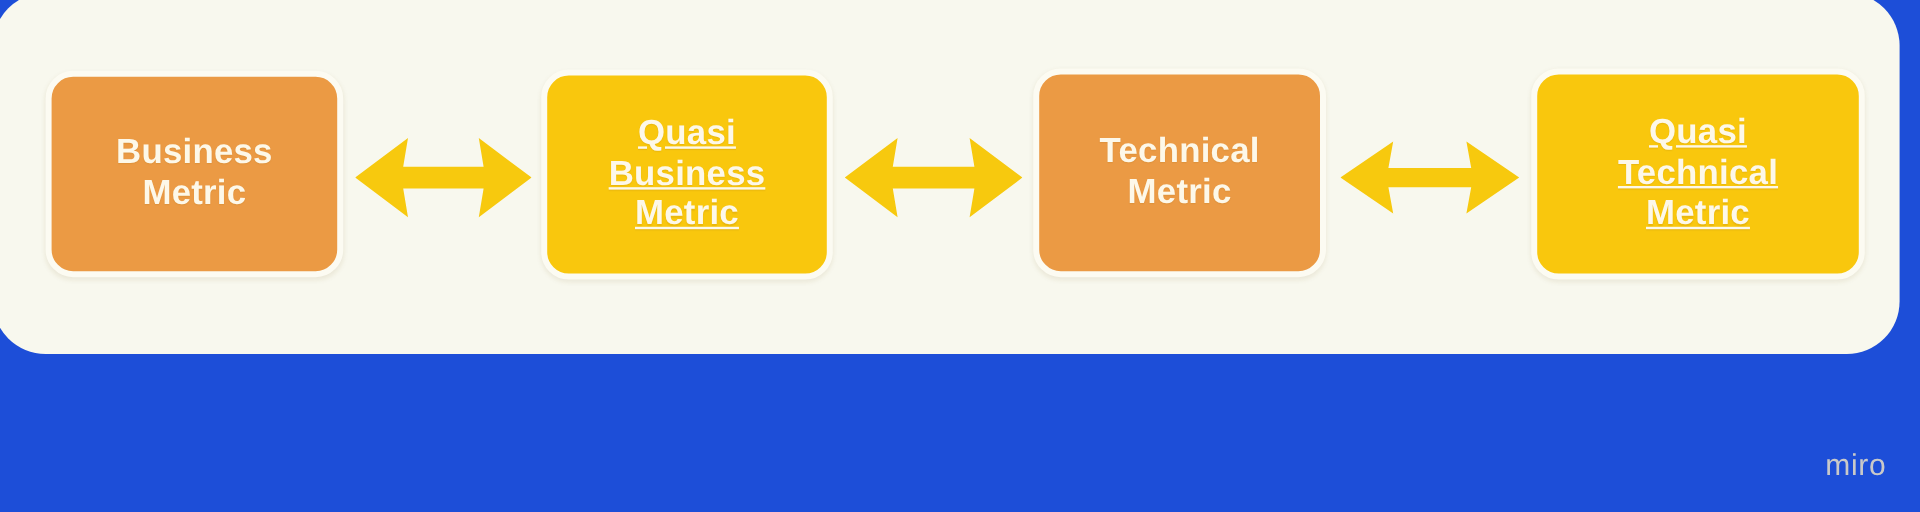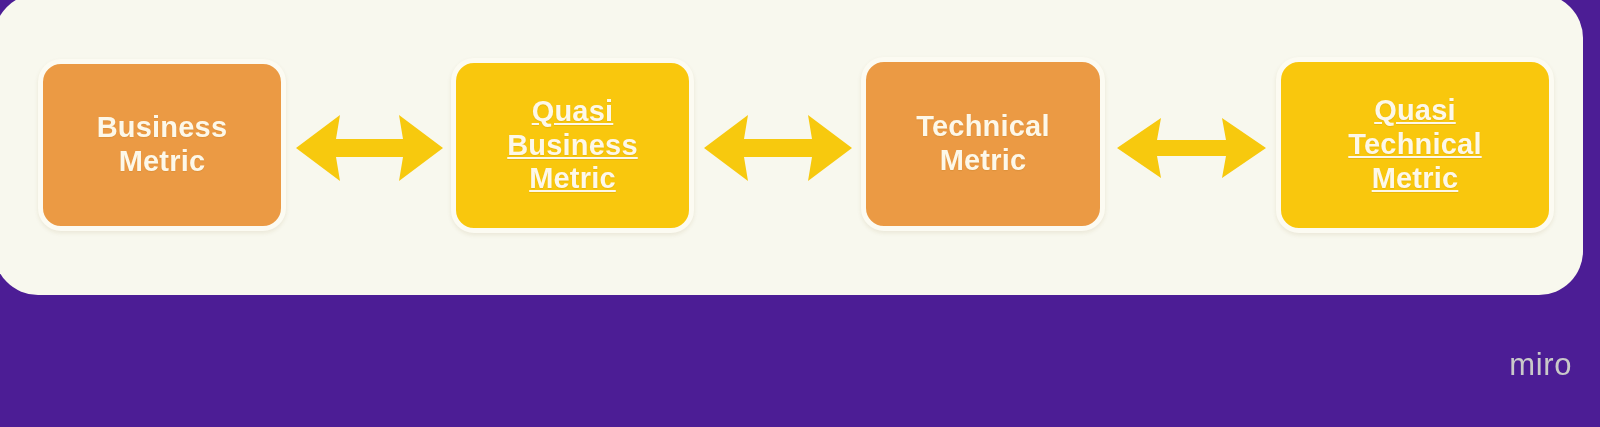--- a/index.html
+++ b/index.html
@@ -78,32 +78,32 @@
   .arrow svg { display: block; width: 100%; height: 100%; }
 
   #arrow-0 { left: 296px;  width: 147px; }
   #arrow-1 { left: 704px;  width: 148px; }
   #arrow-2 { left: 1117px; width: 149px; }
 
   
   #watermark {
     position: absolute;
     right: 28px;
-    bottom: 44px;
-    font-size: 31px;
+    bottom: 24px;
+    font-size: 25px;
     color: #c9c9c9;
     letter-spacing: 0.6px;
     font-weight: 400;
     user-select: none;
   }
 </style>
 </head>
 <body>
 
-<div id="stage" style="background: #4c1d95;">
+<div id="stage" style="background: #1d4ed8;">
 
   <div id="panel" style="background: rgb(248, 248, 238);"></div>
 
   <div id="flow">
 
     <div class="node orange" id="node-0" style="background: rgb(235, 154, 68); border-color: rgb(252, 251, 242); color: rgb(253, 248, 233);">
       <span class="label">Business<br>Metric</span>
     </div>
 
     <div class="arrow" id="arrow-0">

